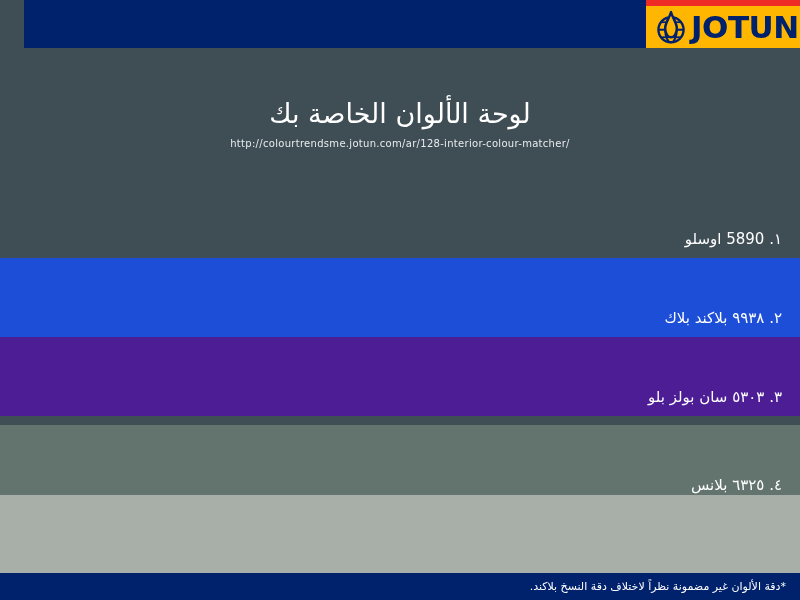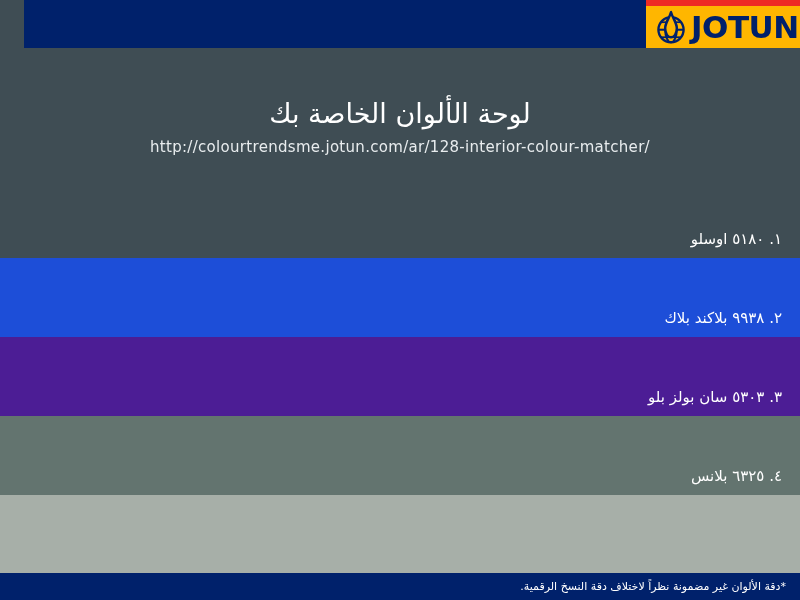--- a/index.html
+++ b/index.html
@@ -94,21 +94,21 @@
     font-weight: normal;
     letter-spacing: 0.5px;
   }
   .title-url {
     position: absolute;
     left: 0;
     top: 90px;
     width: 800px;
     text-align: center;
     direction: ltr;
-    font-size: 15px;
+    font-size: 10px;
     color: #e8ecee;
     letter-spacing: 0.3px;
   }
 
   
   .bands {
     position: absolute;
     left: 0;
     top: 48px;
     width: 800px;
@@ -170,38 +170,38 @@
           <line x1="20" y1="80" x2="80" y2="80" stroke="#00216b" stroke-width="5"></line>
           <path d="M50 6 C44 26 33 40 33 54 C33 70 41 80 50 80 C59 80 67 70 67 54 C67 40 56 26 50 6 Z" fill="#ffb600" stroke="#00216b" stroke-width="7" stroke-linejoin="round"></path>
         </svg>
         <span class="logo-word">JOTUN</span>
       </div>
     </div>
   </div>
 
   <div class="bands">
     <div class="band" id="band-0" style="background: rgb(63, 77, 84); top: 0px; height: 210px;">
-      <span class="band-label">١. ٥١٨٠ اوسلو</span>
+      <span class="band-label">١. 5890 اوسلو</span>
     </div>
     <div class="band" id="band-1" style="background: #1d4ed8; top: 210px; height: 79px;">
       <span class="band-label">٢. ٩٩٣٨ بلاكند بلاك</span>
     </div>
     <div class="band" id="band-2" style="background: #4c1d95; top: 289px; height: 79px;">
       <span class="band-label">٣. ٥٣٠٣ سان بولز بلو</span>
     </div>
-    <div class="band" id="band-3" style="background: rgb(99, 116, 111); top: 368px; height: 79px;">
+    <div class="band" id="band-3" style="background: rgb(99, 116, 111); top: 377px; height: 79px;">
       <span class="band-label">٤. ٦٣٢٥ بلانس</span>
     </div>
     <div class="band" id="band-4" style="background: rgb(167, 175, 168); top: 447px; height: 126px;">
       <span class="band-label">٥. ٧٦٣٣ مينتي بريز</span>
     </div>
   </div>
 
   <div class="title-area" id="hero-section" style="background: rgb(63, 77, 84);">
     <div class="title-main">لوحة الألوان الخاصة بك</div>
     <div class="title-url">http://colourtrendsme.jotun.com/ar/128-interior-colour-matcher/</div>
   </div>
 
   <div class="footer" style="background: rgb(0, 33, 107);">
-    <span class="footer-note">*دقة الألوان غير مضمونة نظراً لاختلاف دقة النسخ الرقمية.</span>
+    <span class="footer-note">*دقة الألوان غير مضمونة نظراً لاختلاف دقة النسخ بلاكند.</span>
   </div>
 
 </div>
 
 </body></html>

